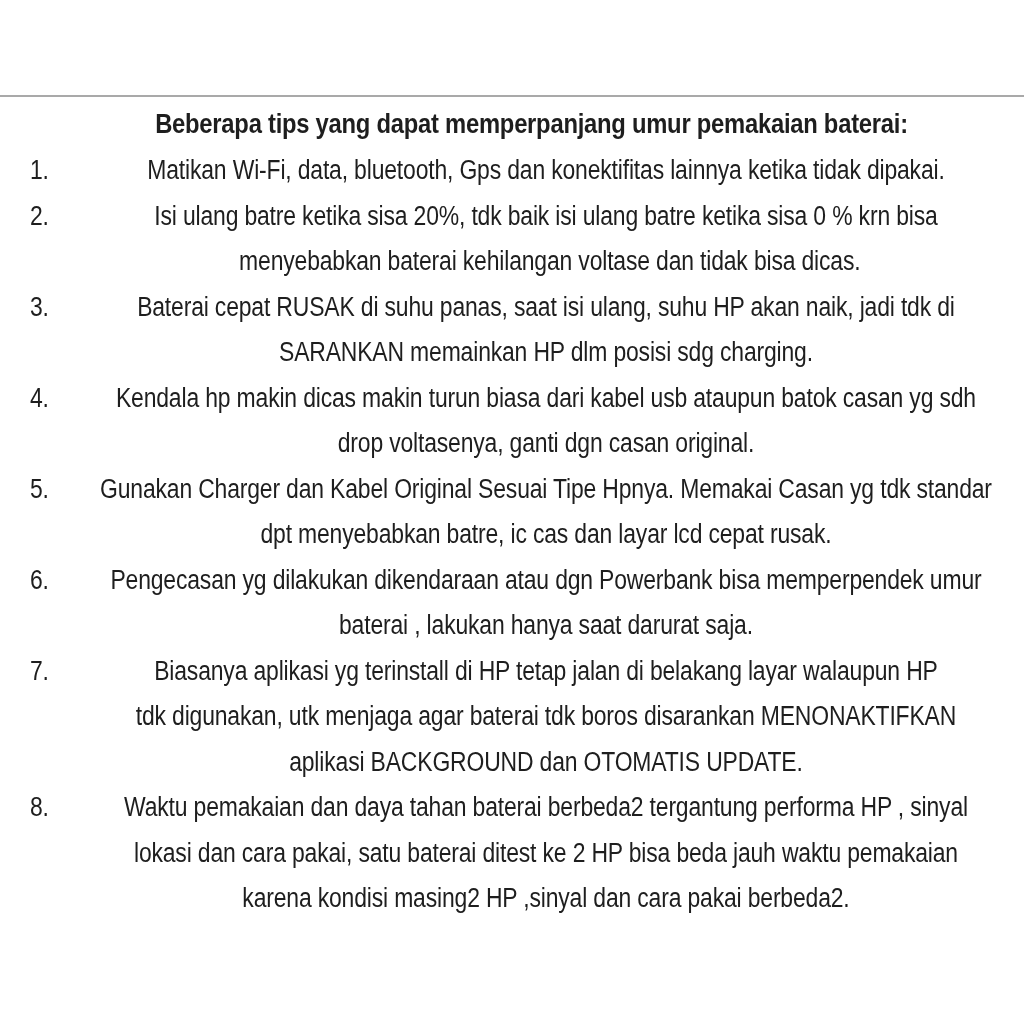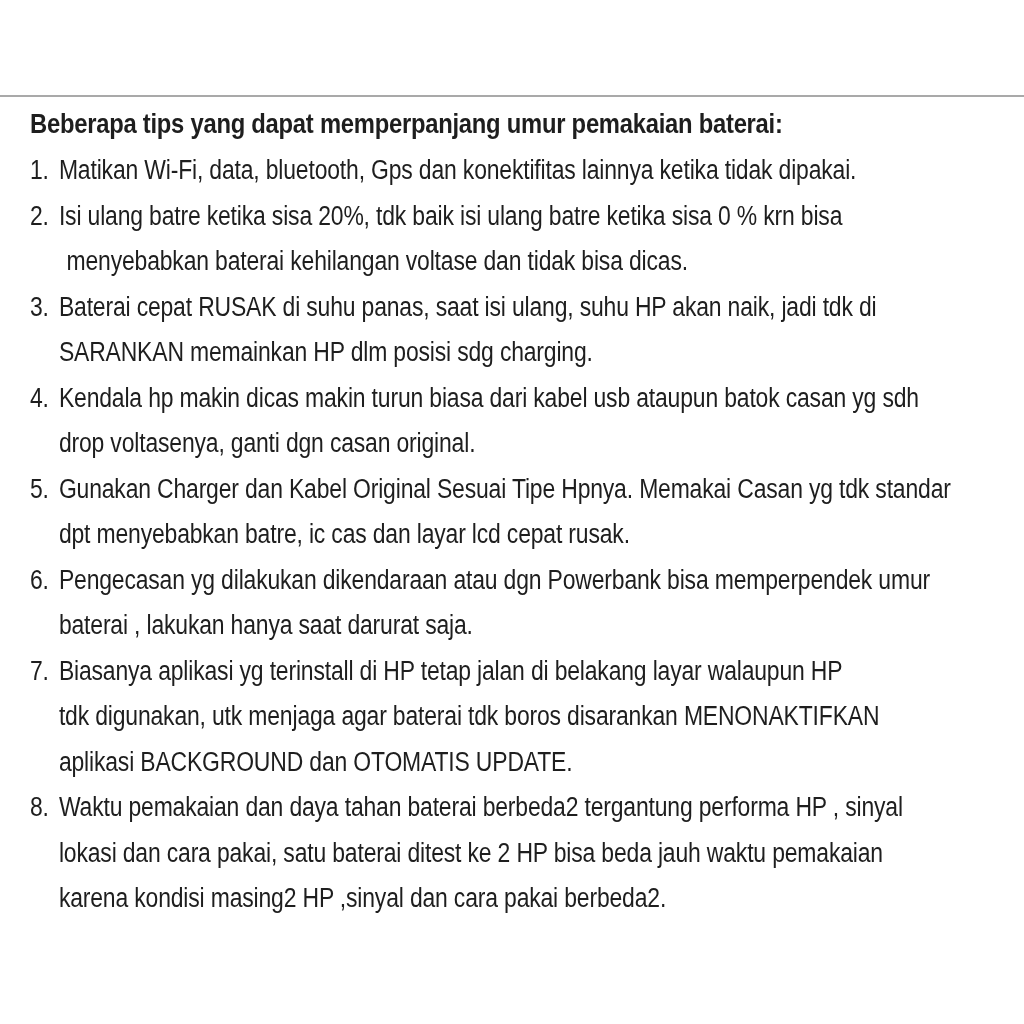--- a/index.html
+++ b/index.html
@@ -12,20 +12,21 @@
     background: #ffffff;
     overflow: hidden;
     font-family: "Liberation Sans", sans-serif;
     color: #1e1e1e;
     position: relative;
   }
   .page {
     position: absolute;
     inset: 0;
     background: #ffffff;
+    text-align: center;
   }
   .divider {
     position: absolute;
     top: 95px;
     left: 0;
     width: 1024px;
     height: 2px;
     background: #a9a9a9;
   }
   

